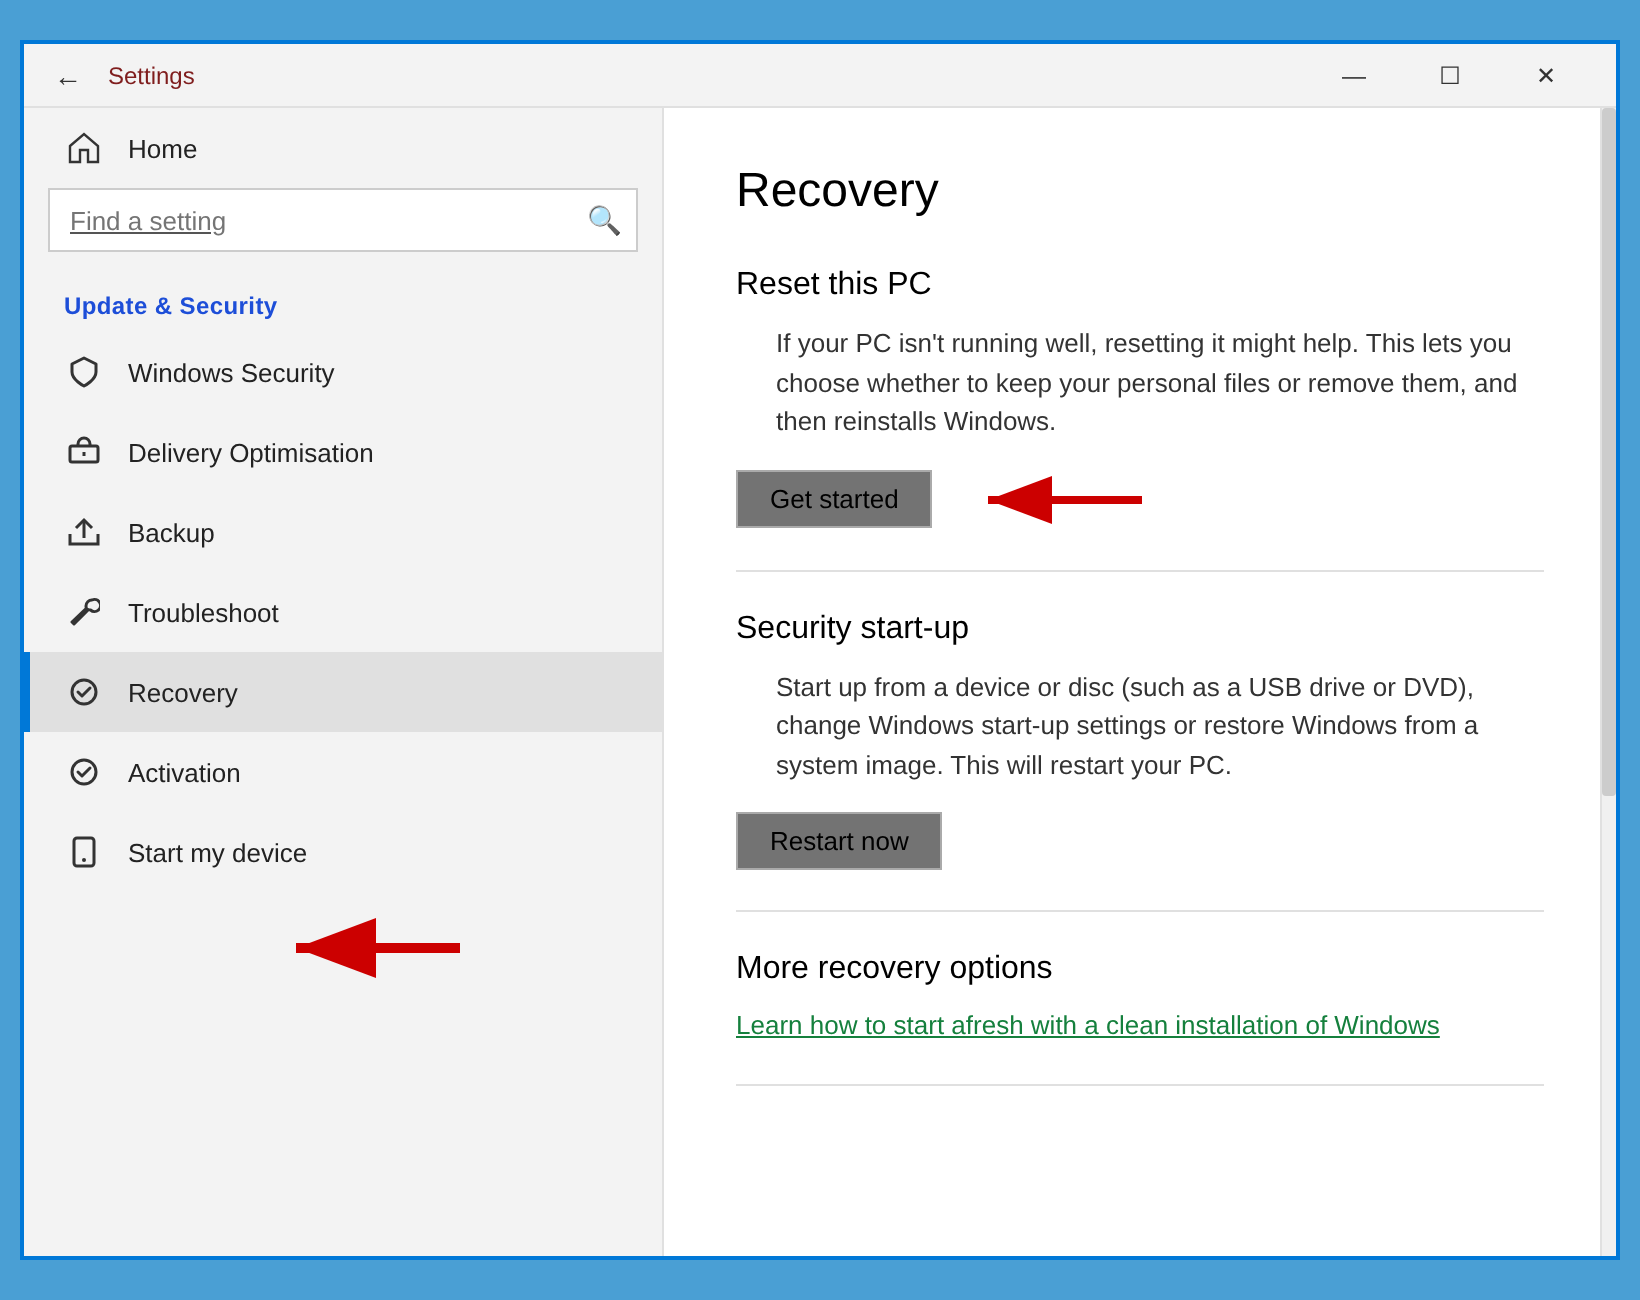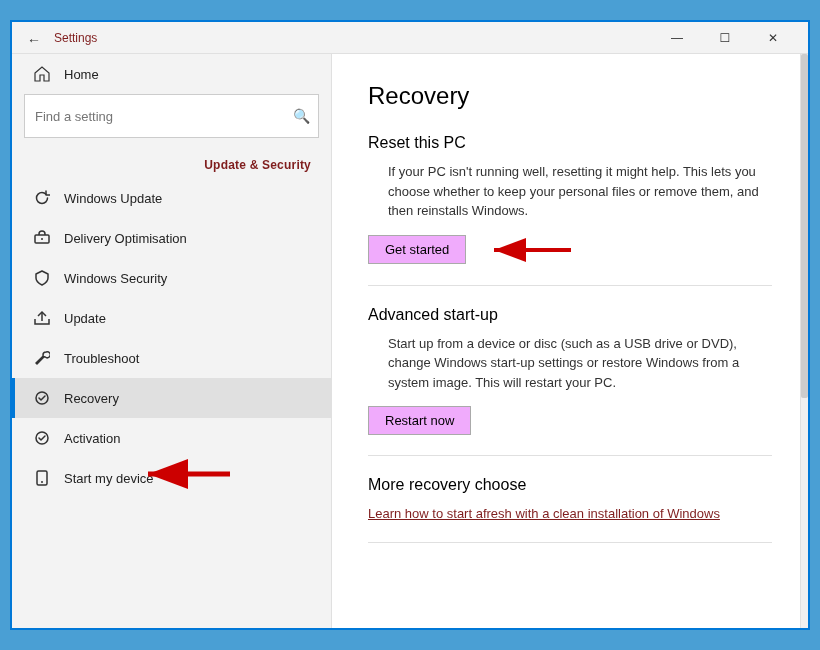--- a/index.html
+++ b/index.html
@@ -79,41 +79,41 @@
       padding-bottom: 24px;
     }
     .search-box {
       margin: 0 12px 12px 12px;
       position: relative;
       display: flex;
       align-items: center;
     }
     .search-box input {
       width: 100%;
-      height: 44px;
+      height: 32px;
       border: 1px solid #ccc;
       background: #fff;
       padding: 0 32px 0 10px;
       font-size: 13px;
       color: #555;
       outline: none;
+      text-decoration: underline;
     }
     .search-box .search-icon-inner {
       position: absolute;
       right: 8px;
       font-size: 14px;
       color: #666;
     }
     .section-label {
       font-size: 12px;
       font-weight: 700;
-      color: #7f1d1d;
+      color: #1d4ed8;
       padding: 8px 20px 6px 20px;
       letter-spacing: 0.2px;
-      text-align: right;
     }
     .nav-item {
       display: flex;
       align-items: center;
       padding: 8px 20px;
       cursor: pointer;
       gap: 12px;
       min-height: 40px;
     }
     .nav-item.active {
@@ -162,34 +162,34 @@
     }
     .section-desc {
       font-size: 13px;
       color: #333;
       line-height: 1.5;
       margin-bottom: 14px;
       margin-left: 20px;
     }
     .win-button {
       border: 1px solid #aaa;
-      background: #f0abfc;
+      background: #737373;
       padding: 6px 16px;
       font-size: 13px;
       color: #000;
       cursor: pointer;
       min-height: 28px;
     }
     .divider {
       height: 1px;
       background: #e0e0e0;
       margin: 20px 0;
     }
     .link-text {
-      color: #7f1d1d;
+      color: #15803d;
       font-size: 13px;
       text-decoration: underline;
       cursor: pointer;
     }
     
     .main::-webkit-scrollbar { width: 6px; }
     .main::-webkit-scrollbar-track { background: #f0f0f0; }
     .main::-webkit-scrollbar-thumb { background: #ccc; }
     .sidebar::-webkit-scrollbar { width: 4px; }
     .sidebar::-webkit-scrollbar-track { background: #f3f3f3; }
@@ -223,59 +223,50 @@
         <span class="nav-label">Home</span>
       </div>
 
       <div class="search-box">
         <input type="text" placeholder="Find a setting" style="">
         <span class="search-icon-inner">🔍</span>
       </div>
 
       <div class="section-label">Update &amp; Security</div>
 
-      <div class="nav-item">
-        <div class="nav-icon">
-          <svg viewBox="0 0 16 16">
-              <path d="M13.5 8A5.5 5.5 0 1 1 8 2.5c1.6 0 3 .68 4 1.76" stroke-linecap="round"></path>
-              <polyline points="12,1 12,5 16,5" stroke-linecap="round" stroke-linejoin="round"></polyline>
-            </svg>
-        </div>
-        <span class="nav-label">Windows Update</span>
+
+      <div class="nav-item">
+        <div class="nav-icon">
+          <svg viewBox="0 0 16 16">
+              <path d="M8 1l6 3v4c0 4-6 7-6 7S2 12 2 8V4z" stroke-linecap="round" stroke-linejoin="round"></path>
+            </svg>
+        </div>
+        <span class="nav-label">Windows Security</span>
       </div>
 
       <div class="nav-item">
         <div class="nav-icon">
           <svg viewBox="0 0 16 16">
               <rect x="1" y="5" width="14" height="8" rx="1"></rect>
               <path d="M5 5V4a3 3 0 0 1 6 0v1"></path>
               <line x1="8" y1="8" x2="8" y2="10"></line>
             </svg>
         </div>
         <span class="nav-label">Delivery Optimisation</span>
       </div>
 
       <div class="nav-item">
         <div class="nav-icon">
           <svg viewBox="0 0 16 16">
-              <path d="M8 1l6 3v4c0 4-6 7-6 7S2 12 2 8V4z" stroke-linecap="round" stroke-linejoin="round"></path>
-            </svg>
-        </div>
-        <span class="nav-label">Windows Security</span>
-      </div>
-
-      <div class="nav-item">
-        <div class="nav-icon">
-          <svg viewBox="0 0 16 16">
               <polyline points="1,9 1,14 15,14 15,9"></polyline>
               <polyline points="4,6 8,2 12,6"></polyline>
               <line x1="8" y1="2" x2="8" y2="11"></line>
             </svg>
         </div>
-        <span class="nav-label">Update</span>
+        <span class="nav-label">Backup</span>
       </div>
 
       <div class="nav-item">
         <div class="nav-icon">
           <svg viewBox="0 0 16 16">
               <path d="M12 2a3 3 0 0 0-3 3c0 .4.07.78.2 1.13L2 13l1 1 7.13-7.2c.35.13.73.2 1.13.2A3 3 0 1 0 12 2z" stroke-linecap="round" stroke-linejoin="round"></path>
             </svg>
         </div>
         <span class="nav-label">Troubleshoot</span>
       </div>
@@ -327,28 +318,28 @@
               <polygon points="0 0, 8 3, 0 6" fill="#cc0000"></polygon>
             </marker>
           </defs>
           <line x1="85" y1="15" x2="8" y2="15" stroke="#cc0000" stroke-width="4" marker-end="url(#arrowhead1)"></line>
         </svg>
       </div>
 
       <div class="divider"></div>
 
       
-      <h2 class="section-title">Advanced start-up</h2>
+      <h2 class="section-title">Security start-up</h2>
       <p class="section-desc">Start up from a device or disc (such as a USB drive or DVD), change Windows start-up settings or restore Windows from a system image. This will restart your PC.</p>
       <button class="win-button">Restart now</button>
 
       <div class="divider"></div>
 
       
-      <h2 class="section-title">More recovery choose</h2>
+      <h2 class="section-title">More recovery options</h2>
       <a class="link-text">Learn how to start afresh with a clean installation of Windows</a>
 
       <div class="divider"></div>
 
       
 
       
       <div style="position:absolute; right:0; top:0; bottom:0; width:8px; background:#f0f0f0; border-left:1px solid #e0e0e0;">
         <div style="position:absolute; top:0; left:0; right:0; height:60%; background:#ccc; border-radius:2px;"></div>
       </div>

